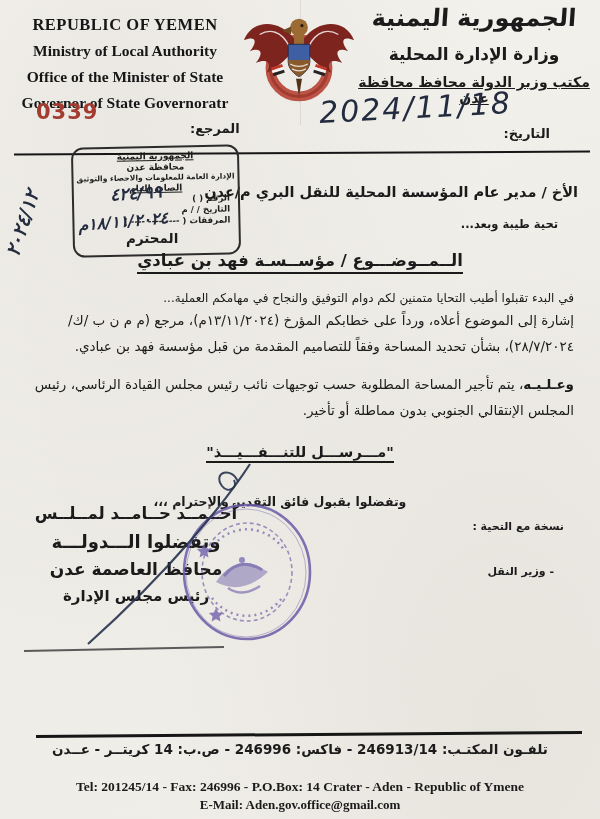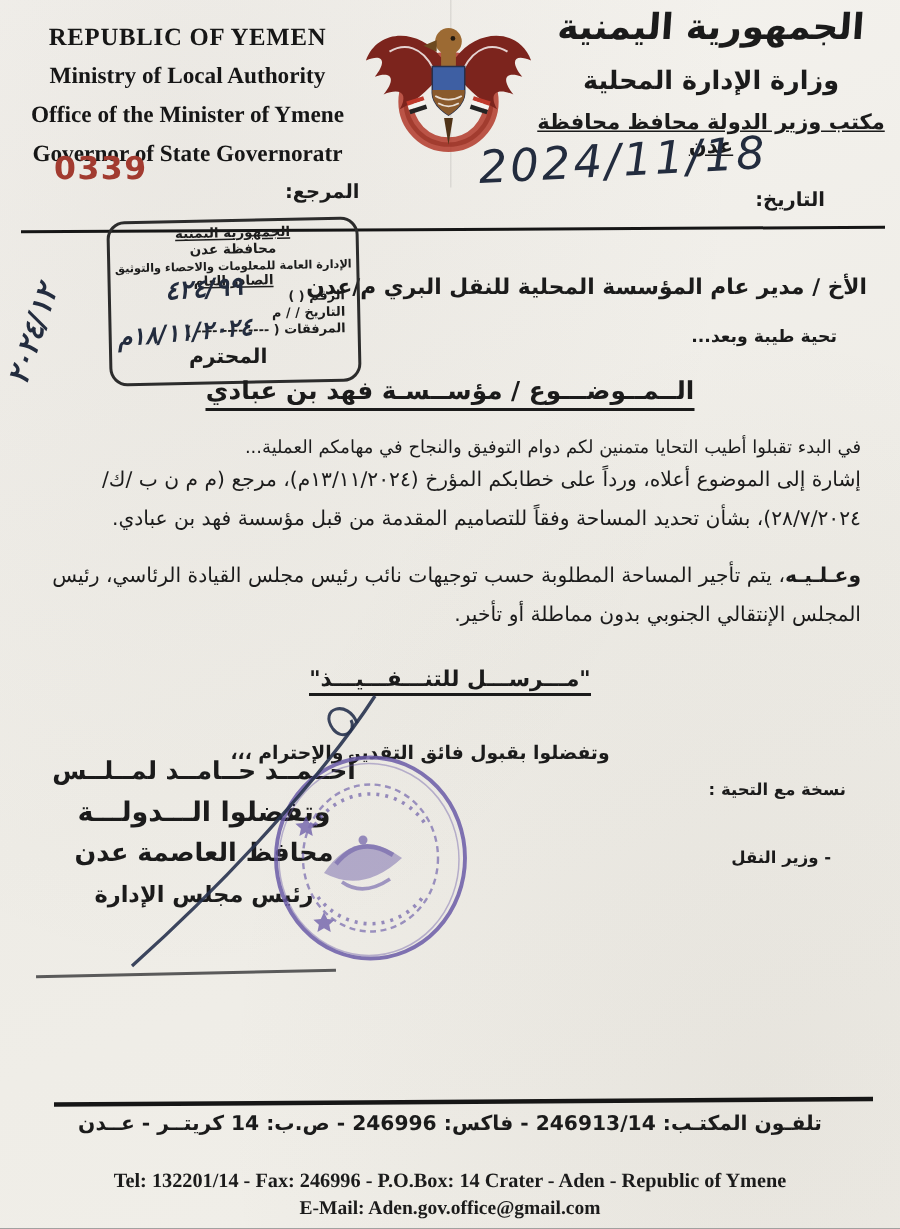--- a/index.html
+++ b/index.html
@@ -73,21 +73,21 @@
 </head>
 <body>
 
 <div class="page">
 
   <div class="abs crease"></div>
 
   <div class="abs en-header">
     <div class="l1">REPUBLIC OF YEMEN</div>
     <div class="ln">Ministry of Local Authority</div>
-    <div class="ln">Office of the Minister of Ymene</div>
+    <div class="ln">Office of the Minister of State</div>
     <div class="ln">Governor of State Governoratr</div>
   </div>
   <div class="abs doc-number">0339</div>
 
   <div class="abs" style="left:240px;top:6px;width:118px;height:112px;">
     <svg width="118" height="112" viewBox="0 0 120 112">
       <circle cx="60" cy="62" r="29" fill="none" stroke="#b23a2a" stroke-width="10" opacity=".85"></circle>
       <circle cx="60" cy="62" r="29" fill="none" stroke="#8a2418" stroke-width="3" opacity=".5"></circle>
       <path d="M55,32 C40,12 12,12 4,34 C15,29 19,34 10,45 C21,41 25,46 16,57 C28,52 33,57 27,67 C40,61 50,50 56,42 Z" fill="#7c241d"></path>
       <path d="M65,32 C80,12 108,12 116,34 C105,29 101,34 110,45 C99,41 95,46 104,57 C92,52 87,57 93,67 C80,61 70,50 64,42 Z" fill="#7c241d"></path>
@@ -191,16 +191,16 @@
 
   <div class="abs" style="left:78px;top:458px;width:180px;height:195px;">
     <svg width="180" height="195" viewBox="0 0 180 195">
       <path d="M172,6 C150,40 95,110 10,186" stroke="#27324e" stroke-width="2.2" fill="none" opacity=".9"></path>
       <path d="M160,24 c-6,-16 -26,-10 -16,4 c6,8 16,2 12,-6" stroke="#27324e" stroke-width="2" fill="none" opacity=".9"></path>
     </svg>
   </div>
 
   <div class="abs rule rule-bottom"></div>
   <div class="abs f-ar1 rtl">تلفـون المكتـب: 246913/14 - فاكس: 246996 - ص.ب: 14 كريتــر - عــدن</div>
-  <div class="abs f-en1">Tel: 132201/14 - Fax: 246996 - P.O.Box: 14 Crater - Aden - Republic of Ymene</div>
+  <div class="abs f-en1">Tel: 201245/14 - Fax: 246996 - P.O.Box: 14 Crater - Aden - Republic of Ymene</div>
   <div class="abs f-en2">E-Mail: Aden.gov.office@gmail.com</div>
 
 </div>
 
 </body></html>

